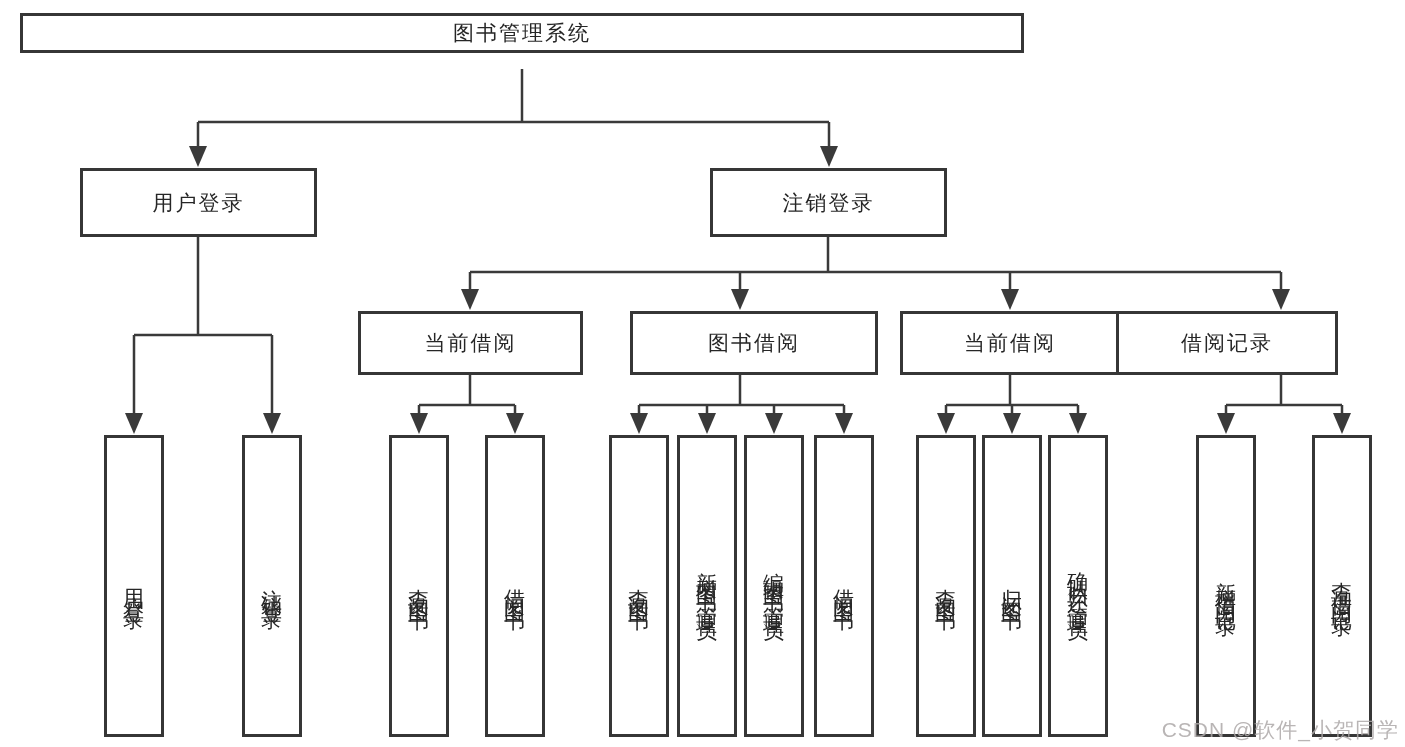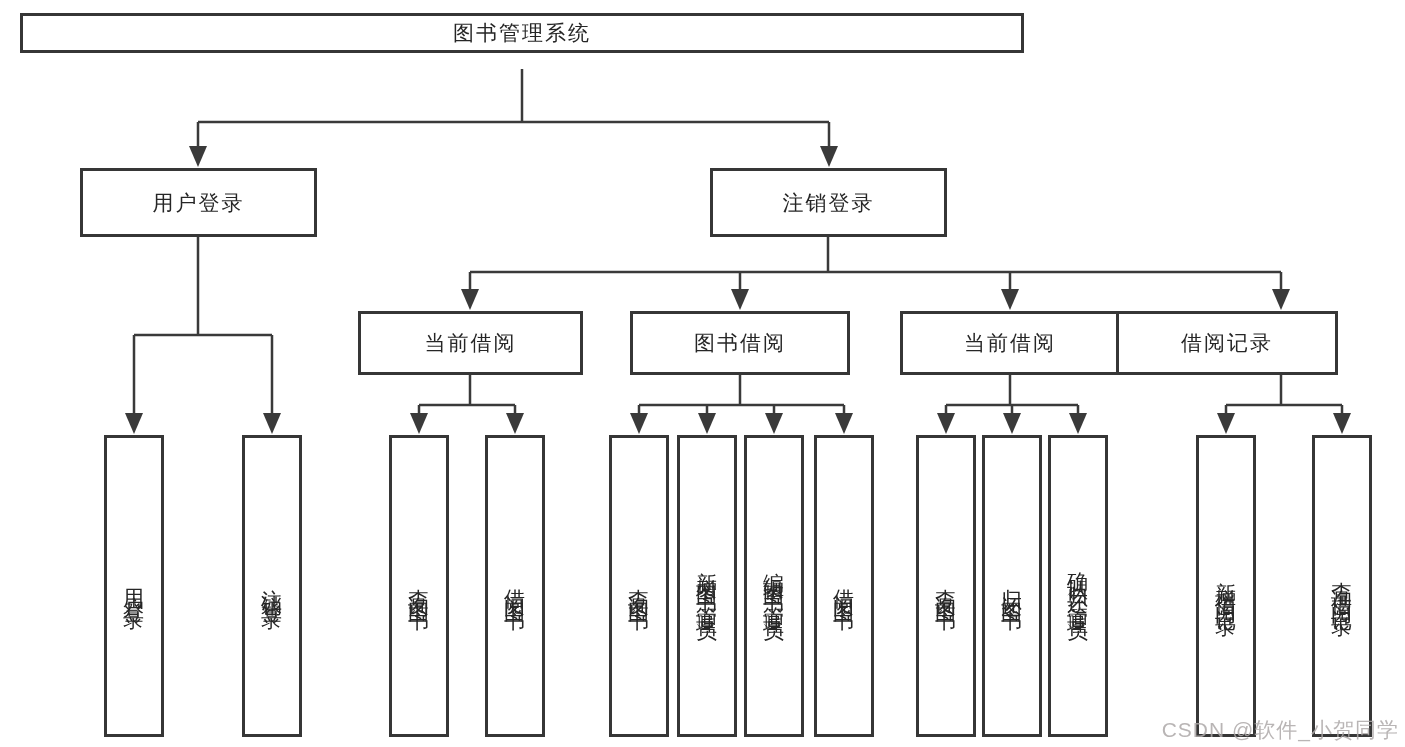--- a/index.html
+++ b/index.html
@@ -17,21 +17,21 @@
   }
   .hbox { font-size:21px; letter-spacing:2px; white-space:nowrap; }
   .vbox {
     writing-mode:vertical-lr; text-orientation:mixed;
     font-size:21px; letter-spacing:7px; line-height:1;
   }
   .root-box   { left:20px;  top:13px;  width:1004px; height:40px;text-align:center; }
   .l2-a       { left:80px;  top:168px; width:237px;  height:69px; }
   .l2-b       { left:710px; top:168px; width:237px;  height:69px; }
   .l3-a       { left:358px; top:311px; width:225px;  height:64px; }
-  .l3-b       { left:630px; top:311px; width:220px;  height:64px; }
+  .l3-b       { left:630px; top:311px; width:248px;  height:64px; }
   .l3-c       { left:900px; top:311px; width:220px;  height:64px;text-align:center; }
   .l3-d       { left:1116px;top:311px; width:222px;  height:64px; }
   .leaf       { top:435px; width:60px; height:302px; }
   .lf1  { left:104px; }  .lf2  { left:242px; }
   .lf3  { left:389px; }  .lf4  { left:485px; }
   .lf5  { left:609px; }  .lf6  { left:677px; }
   .lf7  { left:744px; }  .lf8  { left:814px; }
   .lf9  { left:916px; }  .lf10 { left:982px; }
   .lf11 { left:1048px; } .lf12 { left:1196px; }
   .lf13 { left:1312px; }

